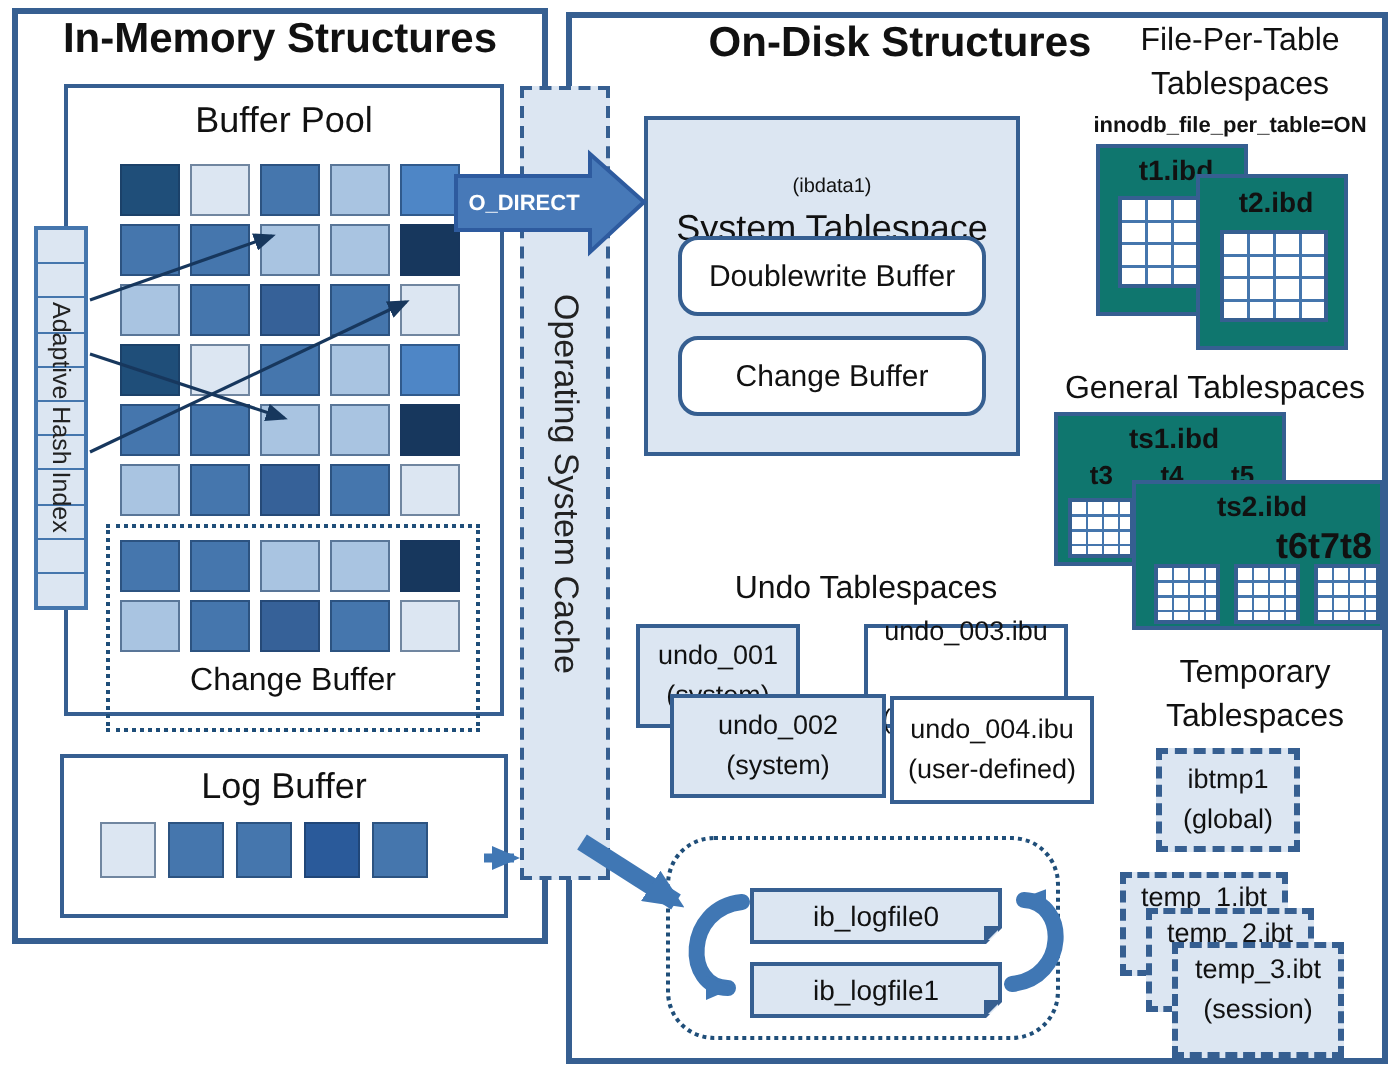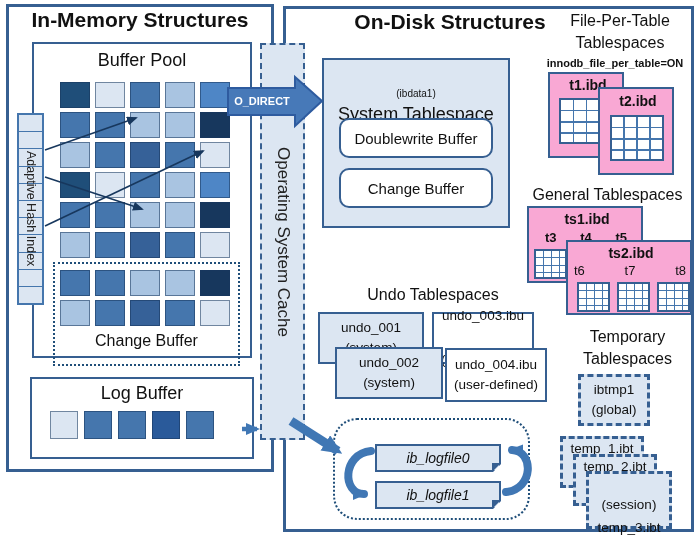--- a/index.html
+++ b/index.html
@@ -37,22 +37,22 @@
   .tbl-lg{position:absolute;width:54px;height:46px;box-sizing:border-box;border:2px solid var(--line);
     background:
       repeating-linear-gradient(to right, transparent 0 11.5px, #4576AD 11.5px 13px),
       repeating-linear-gradient(to bottom, transparent 0 9.8px, #4576AD 9.8px 11.3px),
       #fff;}
   .tbl-sm{position:absolute;width:33px;height:30px;box-sizing:border-box;border:2px solid var(--line);
     background:
       repeating-linear-gradient(to right, transparent 0 6.8px, #4576AD 6.8px 8px),
       repeating-linear-gradient(to bottom, transparent 0 6.2px, #4576AD 6.2px 7.4px),
       #fff;}
-  .filebox{position:absolute;box-sizing:border-box;background:#f9a8d4;border:2.5px solid var(--line);}
-  .fold{clip-path:polygon(0 0,100% 0,100% calc(100% - 8px),calc(100% - 8px) 100%,0 100%);font-style:italic;}
+  .filebox{position:absolute;box-sizing:border-box;background:#0f766e;border:2.5px solid var(--line);}
+  .fold{clip-path:polygon(0 0,100% 0,100% calc(100% - 8px),calc(100% - 8px) 100%,0 100%);}
   .fold-tri{position:absolute;right:0;bottom:0;width:0;height:0;
     border-top:9px solid var(--line);border-right:9px solid transparent;}
   svg text{font-family:"Liberation Sans",sans-serif;}
 </style>
 </head>
 <body>
 
 <div id="canvas">
 
   <div class="box b3 white" style="left:6px;top:4px;width:268px;height:468px;"></div>
@@ -163,32 +163,32 @@
       <span>t3</span>
       <span>t4</span>
       <span>t5</span>
     </div>
     <div class="tbl-sm" style="left:5px;top:41px;"></div>
     <div class="tbl-sm" style="left:42px;top:41px;"></div>
     <div class="tbl-sm" style="left:79px;top:41px;"></div>
   </div>
   <div class="filebox" style="left:566px;top:240px;width:126px;height:75px;">
     <div class="lbl bold" style="left:0;top:3px;width:126px;font-size:14px;">ts2.ibd</div>
-    <div style="position:absolute;left:6px;top:21px;width:112px;display:flex;justify-content:space-between;font-size:13px;font-weight:normal;">
+    <div style="position:absolute;left:6px;top:21px;width:112px;display:flex;justify-content:flex-end;font-size:18px;font-weight:bold;">
       <span>t6</span>
       <span>t7</span>
       <span>t8</span>
     </div>
     <div class="tbl-sm" style="left:9px;top:40px;"></div>
     <div class="tbl-sm" style="left:49px;top:40px;"></div>
     <div class="tbl-sm" style="left:89px;top:40px;"></div>
   </div>
 
   <div class="lbl h3" style="left:333px;top:286px;width:200px;">Undo Tablespaces</div>
-  <div class="box b2 bluefill two-line" style="left:318px;top:312px;width:106px;height:52px;">
+  <div class="box b2 bluefill two-line" style="left:318px;top:312px;width:82px;height:52px;">
     <span>undo_001</span>
     <span>(system)</span>
   </div>
   <div class="box b2 white two-line" style="left:432px;top:312px;width:102px;height:52px;gap:24px;">
     <span>undo_003.ibu</span>
     <span>(user-defined)</span>
   </div>
   <div class="box b2 bluefill two-line" style="left:335px;top:347px;width:108px;height:52px;">
     <span>undo_002</span>
     <span>(system)</span>
@@ -210,21 +210,21 @@
     <span>ibtmp1</span>
     <span>(global)</span>
   </div>
   <div class="box bluefill" style="left:560px;top:436px;width:84px;height:52px;border:3px dashed var(--line);">
     <div class="lbl" style="left:0;top:2px;width:78px;font-size:13.5px;">temp_1.ibt</div>
   </div>
   <div class="box bluefill" style="left:573px;top:454px;width:84px;height:52px;border:3px dashed var(--line);">
     <div class="lbl" style="left:0;top:2px;width:78px;font-size:13.5px;">temp_2.ibt</div>
   </div>
   <div class="box bluefill" style="left:586px;top:471px;width:86px;height:58px;border:3px dashed var(--line);">
-    <div class="lbl" style="left:0;top:3px;width:80px;font-size:13.5px;margin-top:43px;">temp_3.ibt</div>
+    <div class="lbl" style="left:0;top:3px;width:80px;font-size:13.5px;">temp_3.ibt</div>
     <div class="lbl" style="left:0;top:23px;width:80px;font-size:13.5px;">(session)</div>
   </div>
 
   <div class="box bluefill dashed" style="left:260px;top:43px;width:45px;height:397px;z-index:10;display:flex;align-items:center;justify-content:center;">
     <span class="vtext" style="font-size:17px;color:#222;">Operating System Cache</span>
   </div>
 
   <svg width="700" height="538" style="position:absolute;left:0;top:0;z-index:40;pointer-events:none;">
     <defs>
       <marker id="mS" markerUnits="userSpaceOnUse" markerWidth="11" markerHeight="9" refX="9" refY="4.5" orient="auto">

